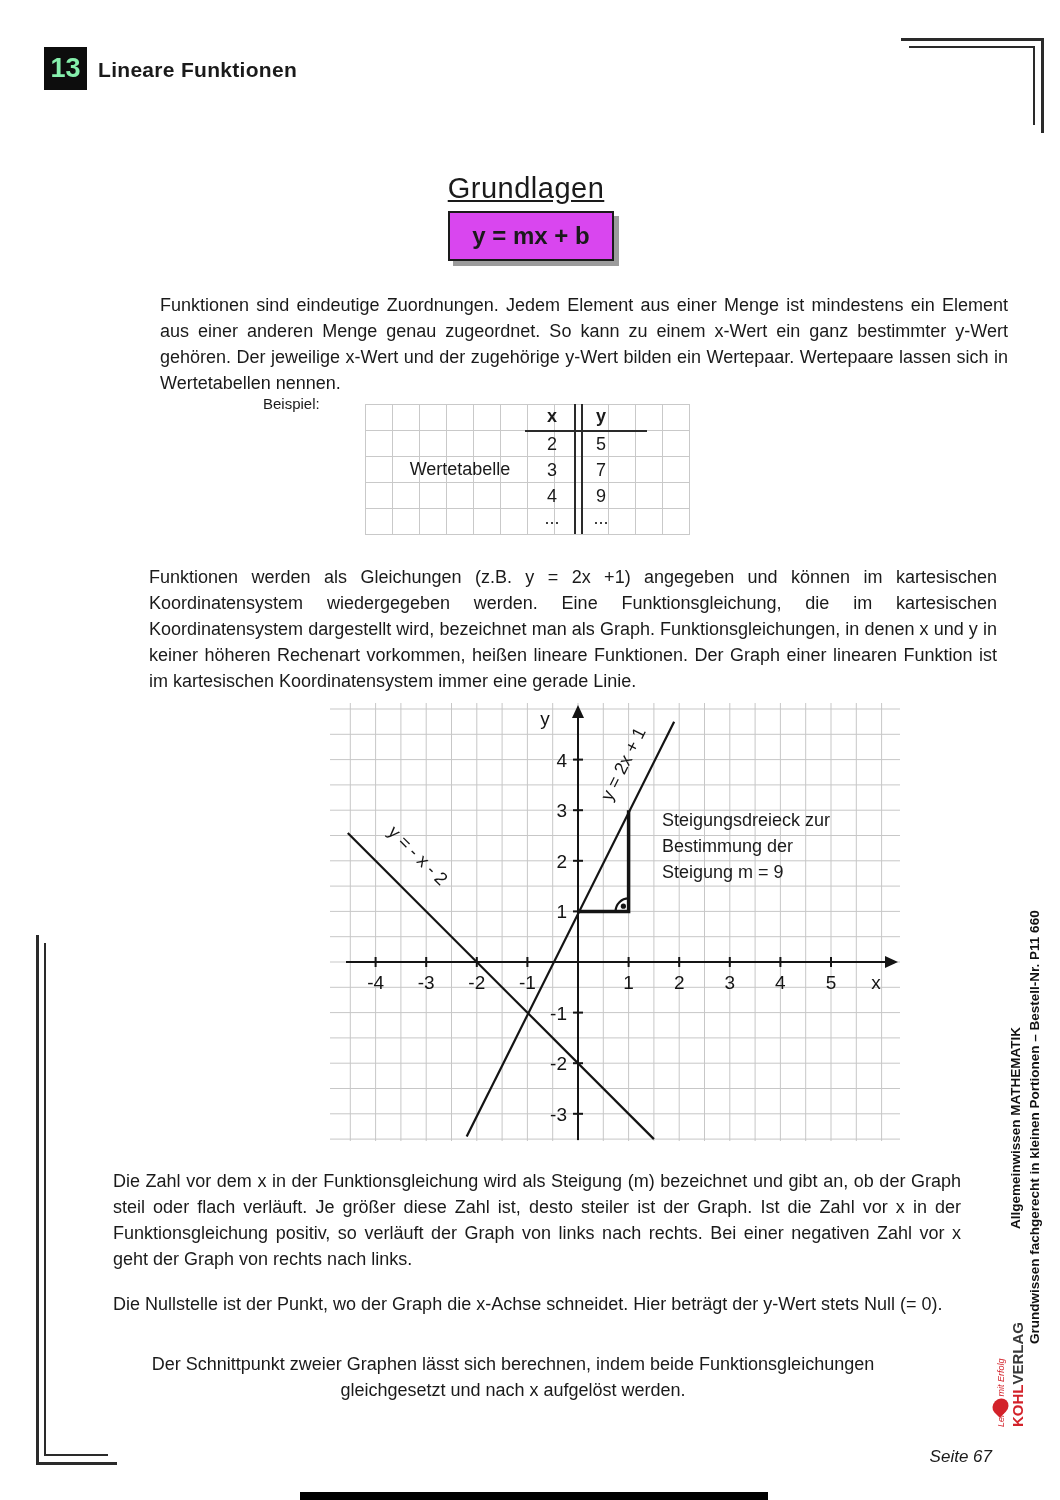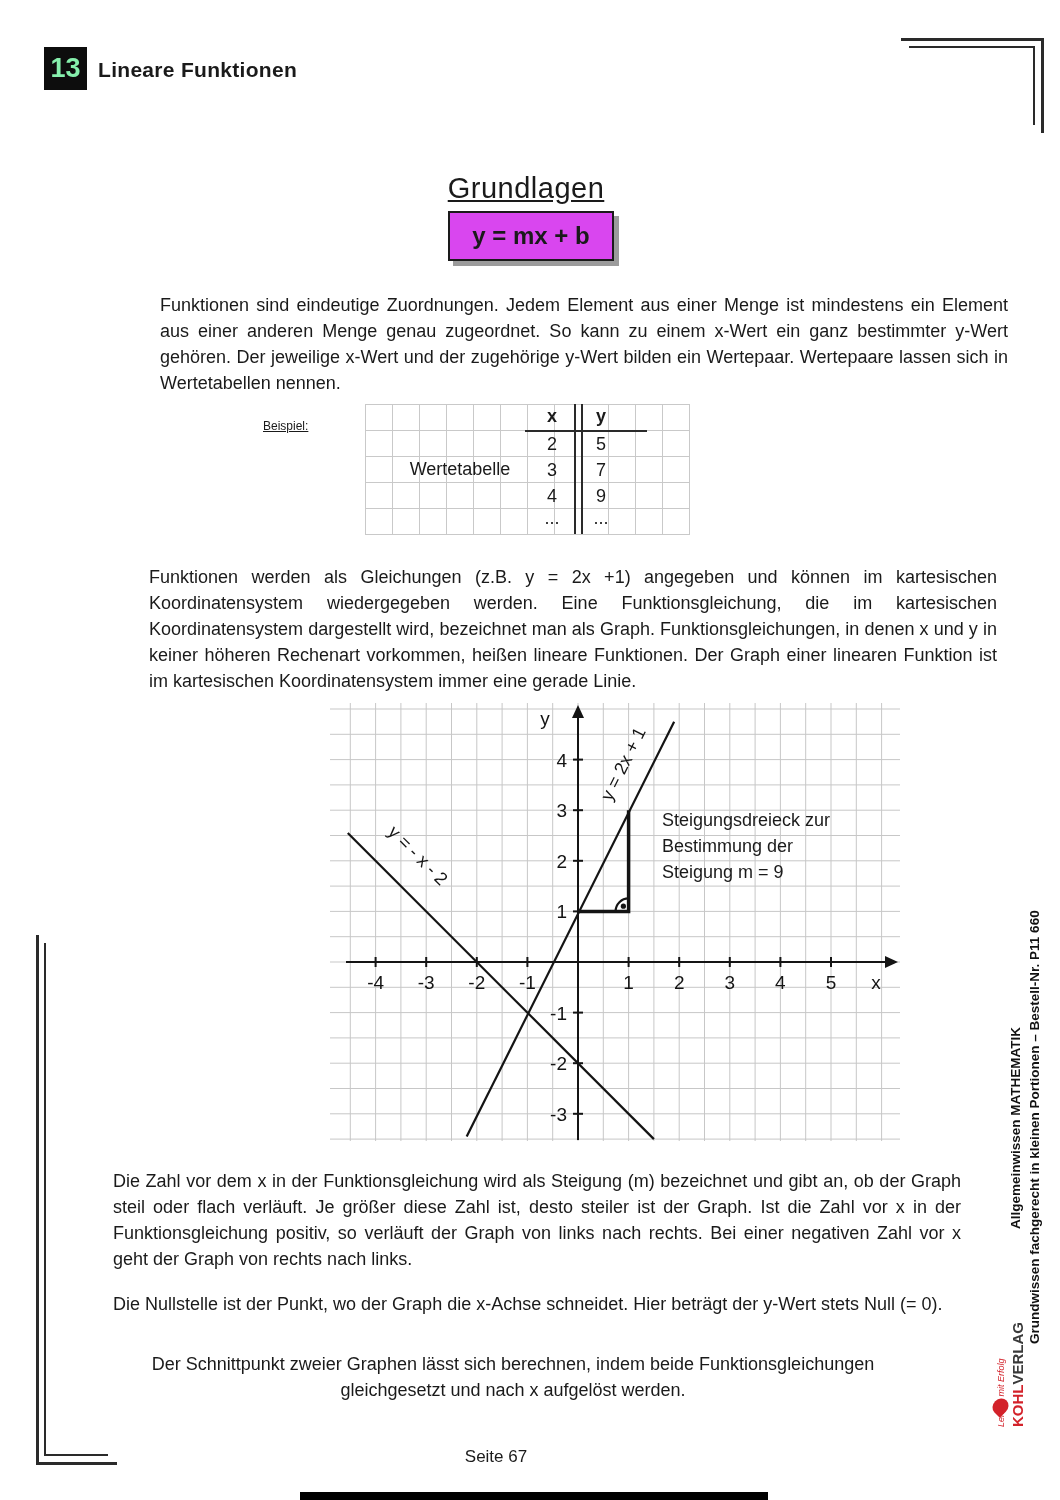--- a/index.html
+++ b/index.html
@@ -25,21 +25,21 @@
            font-size:29px;letter-spacing:.5px;text-decoration:underline;margin-top:44px;}
 
   .formula{position:absolute;left:448px;top:211px;width:162px;height:46px;border:2.5px solid #1a1a1a;
            box-shadow:5px 5px 0 #9b9b9b;display:flex;align-items:center;justify-content:center;
            font-size:24px;font-weight:bold;background:#d946ef;}
 
   .para{position:absolute;left:113px;width:848px;font-size:18px;line-height:26px;text-align:justify;}
   #p1{top:292px;margin-left:47px;} #p2{top:564px;margin-left:36px;} #p3{top:1168px;}
   #p4{top:1291px;text-align:left;} #p5{top:1351px;text-align:center;width:800px;}
 
-  .example-caption{position:absolute;left:263px;top:419px;font-size:12px;text-decoration:underline;}
+  .example-caption{position:absolute;left:263px;top:395px;font-size:15px;}
 
   
   .wtab{position:absolute;left:365px;top:404px;width:324px;height:130px;
         border-right:1px solid #c9c9c9;border-bottom:1px solid #c9c9c9;
         background-image:linear-gradient(to right,#c9c9c9 1px,transparent 1px),
                          linear-gradient(to bottom,#c9c9c9 1px,transparent 1px);
         background-size:27px 26px;}
   .wtab-label{position:absolute;left:25px;top:55px;width:140px;text-align:center;font-size:18px;}
   .wtab-h{position:absolute;top:2px;width:40px;text-align:center;font-size:18px;font-weight:bold;}
   .hx{left:167px;} .hy{left:216px;}
@@ -50,21 +50,21 @@
   .cx{left:167px;} .cy{left:216px;}
   .r1{top:30px;} .r2{top:56px;} .r3{top:82px;} .r4{top:104px;}
 
   .graph-intro{position:absolute;left:113px;top:740px;width:200px;font-size:18px;line-height:25.5px;}
   .graph-intro div{text-decoration:underline;}
 
   .graph{position:absolute;left:330px;top:703px;width:570px;height:438px;}
   .graph svg{font-family:"Liberation Sans",sans-serif;}
   .annot{position:absolute;left:332px;top:104px;width:220px;font-size:18px;line-height:26px;}
 
-  .footer{position:absolute;left:0;top:1447px;width:992px;text-align:center;font-size:17px;}
+  .footer{position:absolute;left:0;top:1447px;width:992px;text-align:right;font-style:italic;font-size:17px;}
 
   
   .sidebar{position:absolute;right:16px;top:865px;height:525px;writing-mode:vertical-rl;
            transform:rotate(180deg);font-weight:bold;font-size:13.5px;color:#111;}
   .sidebar div{text-align:center;padding:0 2px;}
 
   .logo{position:absolute;right:34px;top:1337px;height:90px;writing-mode:vertical-rl;
         transform:rotate(180deg);font-weight:bold;font-size:15px;}
   .logo .tagline{font-size:9px;font-weight:normal;font-style:italic;color:#d3222a;}
   .logo .kohl{color:#d3222a;} .logo .verlag{color:#3a3a3a;}

